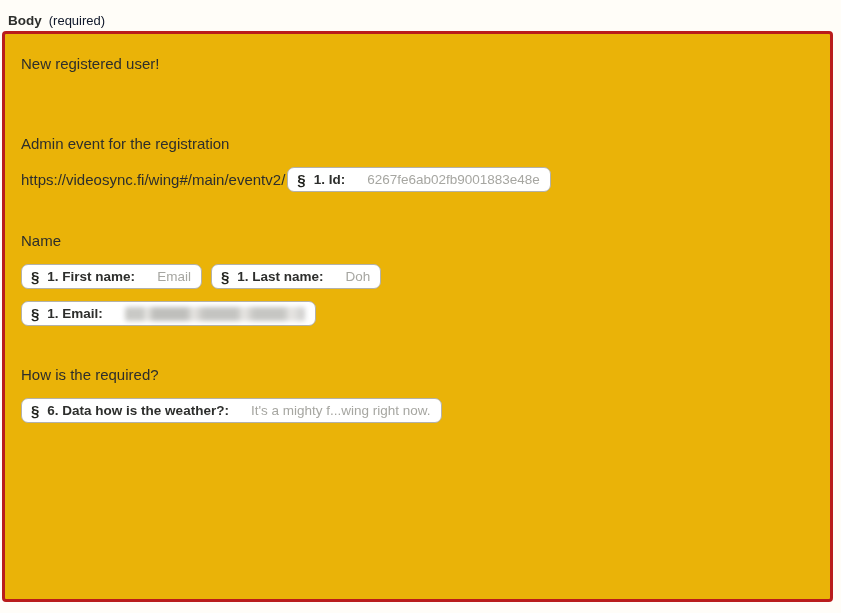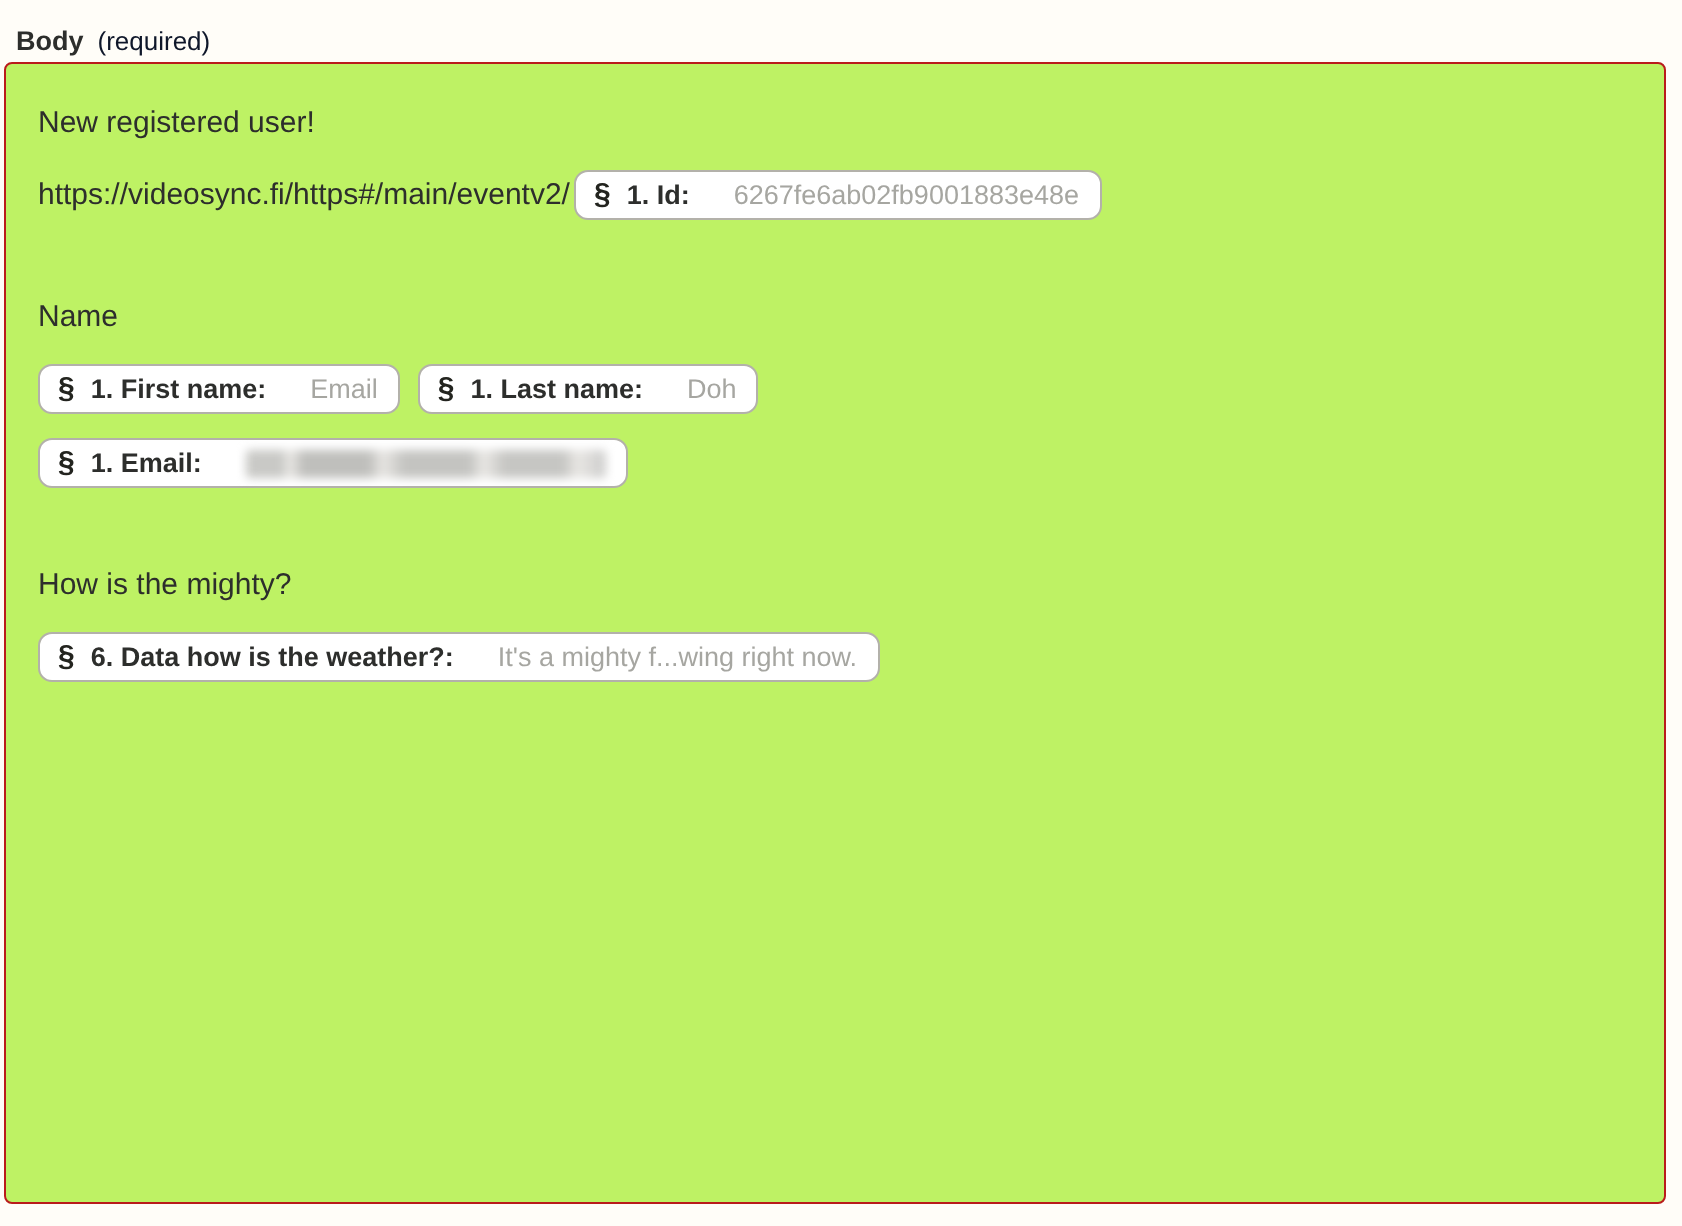--- a/index.html
+++ b/index.html
@@ -25,22 +25,22 @@
   }
   .label-row .fname { font-weight: 700; color: #2d2e2c; }
   .label-row .freq  { margin-left: 7px; color: #0f172a; font-size: 13px; }
 
   .editor-box {
     position: absolute;
     left: 2px;
     top: 31px;
     width: 831px;
     height: 571px;
-    background: #bef264;
-    border: 1px solid #b91c1c;
+    background: #eab308;
+    border: 3px solid #b91c1c;
     border-radius: 4px;
     padding: 19px 16px;
     overflow: hidden;
   }
 
   .para {
     font-size: 15px;
     line-height: 22px;
     white-space: nowrap;
   }
@@ -93,23 +93,24 @@
 
 <div class="label-row">
   <span class="fname">Body</span>
   <span class="freq">(required)</span>
 </div>
 
 <div class="editor-box">
 
   <div class="para">New registered user!</div>
 
+  <div class="para m-section">Admin event for the registration</div>
 
   <div class="token-line m-pill">
-    <span class="url-prefix">https://videosync.fi/https#/main/eventv2/</span>
+    <span class="url-prefix">https://videosync.fi/wing#/main/eventv2/</span>
     <span class="pill">
       <span class="sec">§</span>
       <span class="lbl">1. Id:</span>
       <span class="val">6267fe6ab02fb9001883e48e</span>
     </span>
   </div>
 
   <div class="para m-section2">Name</div>
 
   <div class="pill-row m-pill">
@@ -127,21 +128,21 @@
 
 
   <div class="pill-row m-pill">
     <span class="pill">
       <span class="sec">§</span>
       <span class="lbl">1. Email:</span>
       <span class="redacted"></span>
     </span>
   </div>
 
-  <div class="para m-section2">How is the mighty?</div>
+  <div class="para m-section2">How is the required?</div>
 
   <div class="pill-row m-pill">
     <span class="pill">
       <span class="sec">§</span>
       <span class="lbl">6. Data how is the weather?:</span>
       <span class="val">It's a mighty f...wing right now.</span>
     </span>
   </div>
 
 </div>

